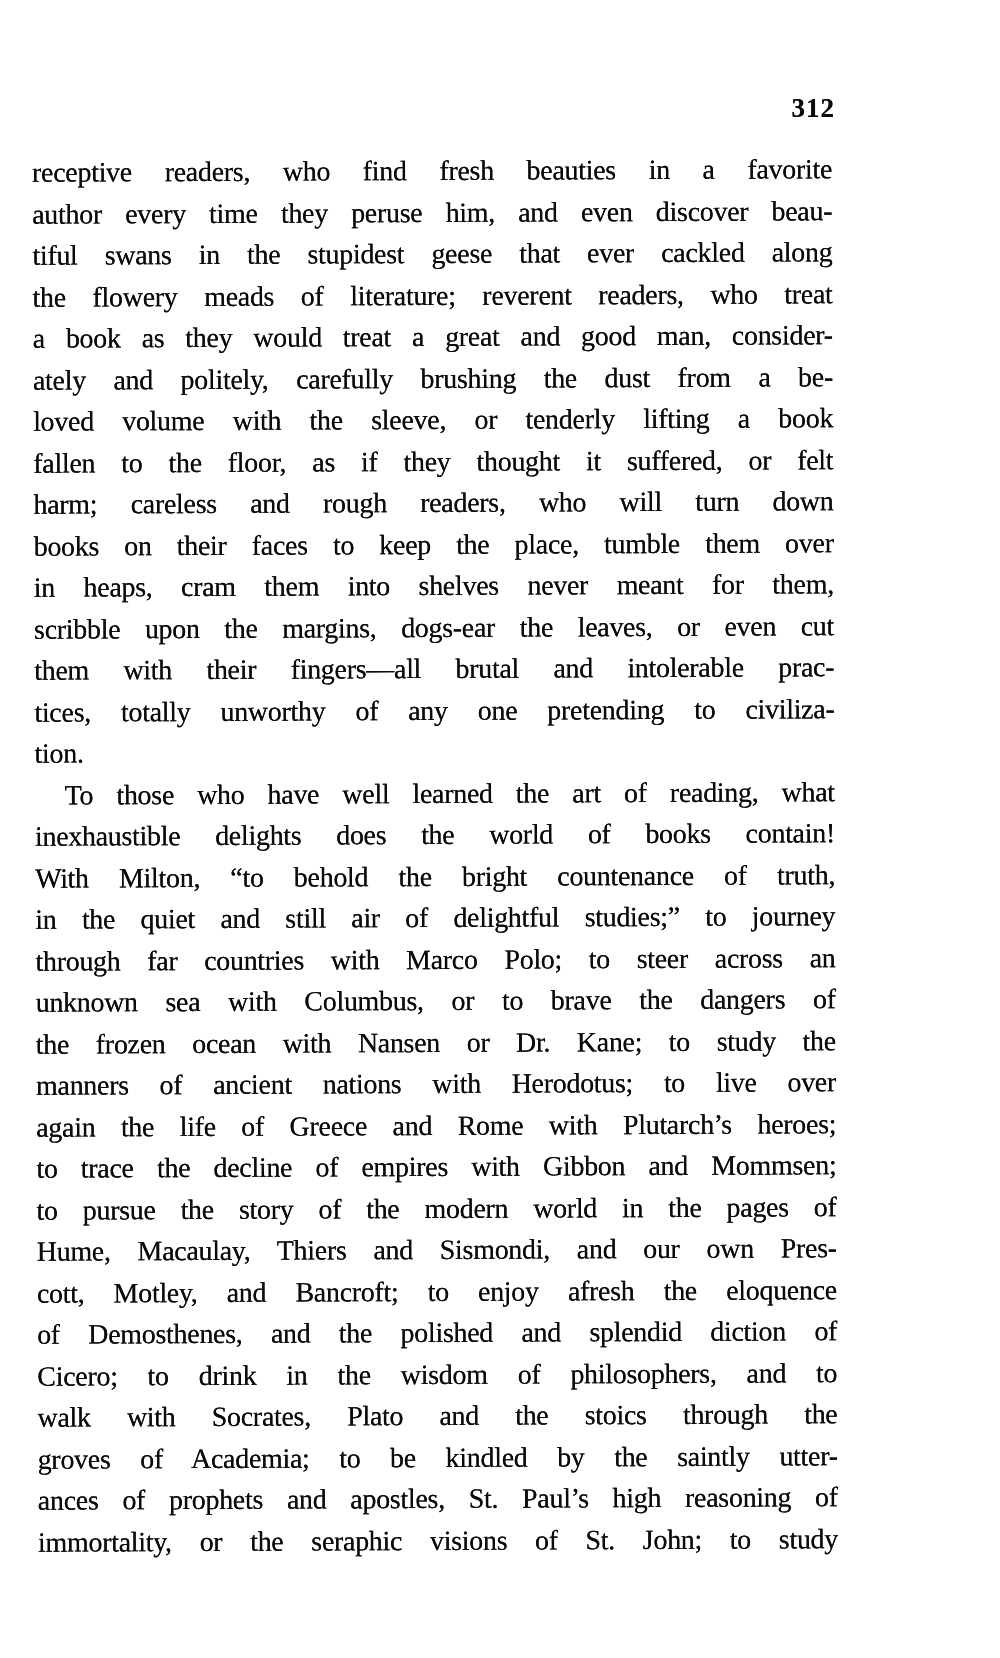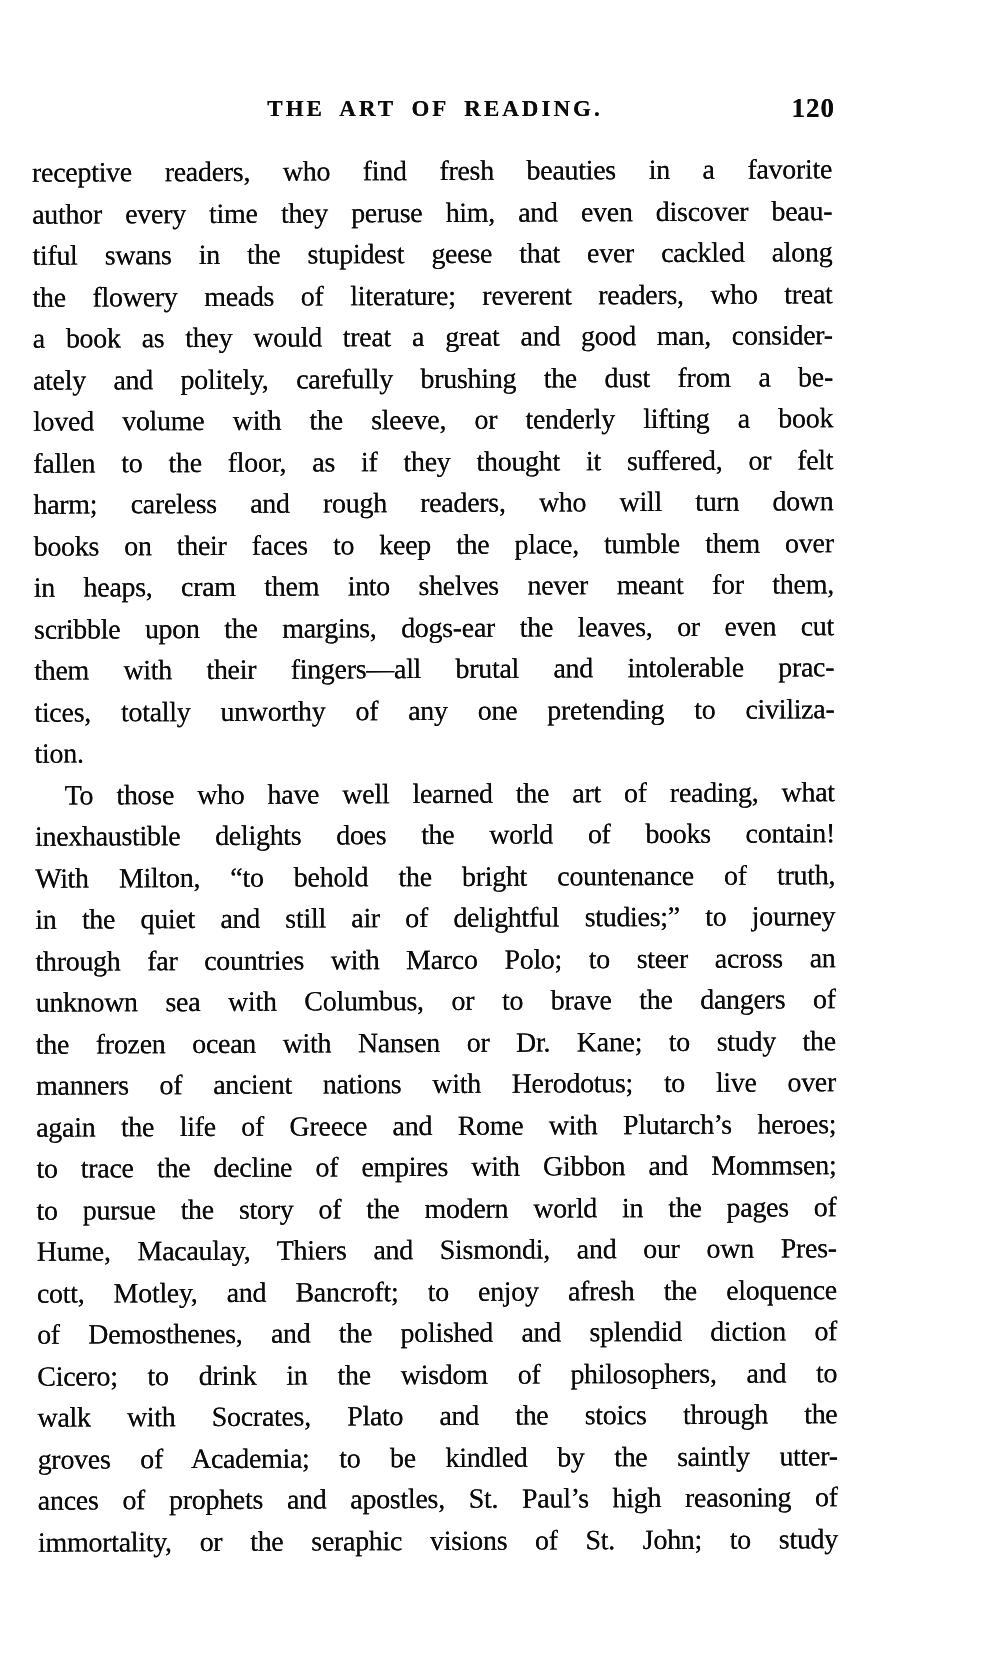--- a/index.html
+++ b/index.html
@@ -74,22 +74,21 @@
     text-align: left;
     text-align-last: left;
   }
 </style>
 </head>
 <body>
 
 <div class="page">
   <div class="content">
     <div class="running-head">
-      <span class="head-title">THE ART OF READING.</span>
-      <span class="page-num">120</span>
+      <span class="page-num">312</span>
     </div>
     <div class="text-block" id="text-block">
         <div class="line">receptive readers, who find fresh beauties in a favorite</div>
         <div class="line">author every time they peruse him, and even discover beau-</div>
         <div class="line">tiful swans in the stupidest geese that ever cackled along</div>
         <div class="line">the flowery meads of literature; reverent readers, who treat</div>
         <div class="line">a book as they would treat a great and good man, consider-</div>
         <div class="line">ately and politely, carefully brushing the dust from a be-</div>
         <div class="line">loved volume with the sleeve, or tenderly lifting a book</div>
         <div class="line">fallen to the floor, as if they thought it suffered, or felt</div>

